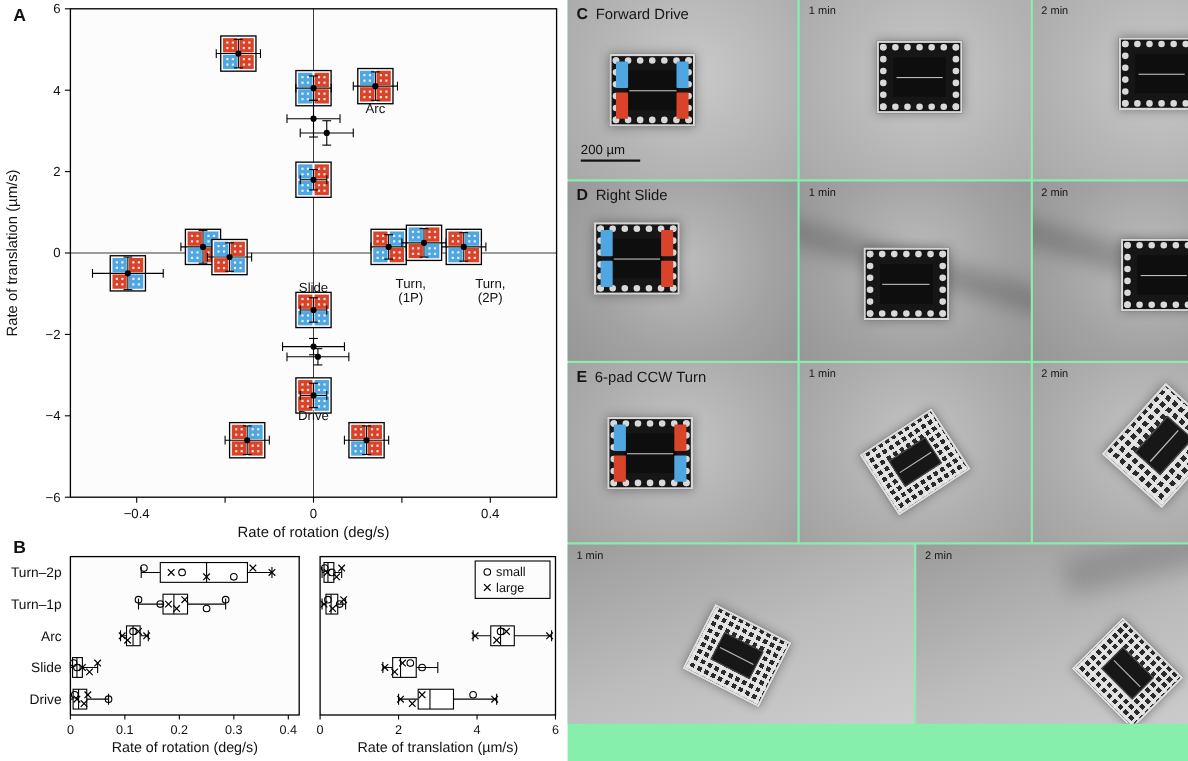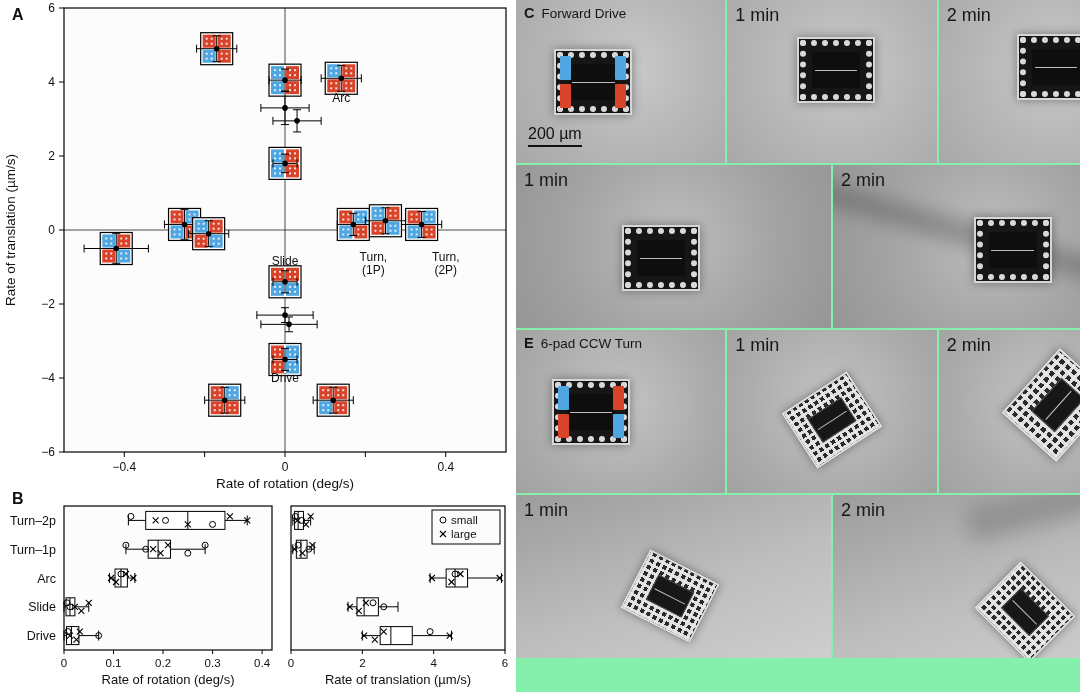--- a/index.html
+++ b/index.html
@@ -23,35 +23,35 @@
   .mrow:nth-child(4) .frame{background:linear-gradient(160deg,#9c9c9c,#bdbdbd 55%,#cecece)}
   .mrow:nth-child(2) .frame:nth-child(2)::before,
   .mrow:nth-child(2) .frame:nth-child(3)::before{content:"";position:absolute;left:-20%;top:42%;width:150%;height:24px;
          background:rgba(55,55,55,.32);filter:blur(9px);transform:rotate(16deg)}
   .mrow:nth-child(4) .frame:nth-child(2)::before,
   .mrow:nth-child(4) .frame:nth-child(3)::before{content:"";position:absolute;right:-12%;top:-8%;width:70%;height:34px;
          background:rgba(60,60,60,.25);filter:blur(10px);transform:rotate(-14deg)}
 
   .frame-head{position:absolute;left:8px;top:5px;z-index:4;font-size:13.5px;color:#161616}
   .frame-head .letter{font-weight:bold;font-size:14.5px;margin-right:7px}
-  .time{position:absolute;left:8px;top:5px;font-size:18px;z-index:4;color:#161616}
+  .time{position:absolute;left:8px;top:5px;font-size:10px;z-index:4;color:#161616}
 
   .chip{position:absolute;width:78px;height:66px;box-shadow:0 0 9px rgba(35,35,35,.45);z-index:2}
   .chip.solid{background:#161616;border:2px solid #d6d6d6}
   .chip.solid .cells{position:absolute;inset:1px;border:6px dotted #d9d9d9}
   .chip .core{position:absolute;inset:13px;background:#0e0e0e}
   .chip .core::after{content:"";position:absolute;left:6%;right:6%;top:50%;height:1px;background:#bdbdbd}
   .chip.grid{background-color:#2a2a2a;border:2px solid #e0e0e0;
     background-image:repeating-linear-gradient(0deg,rgba(232,232,232,.95) 0 3px,transparent 3px 7px),
                      repeating-linear-gradient(90deg,rgba(232,232,232,.95) 0 3px,transparent 3px 7px)}
   .chip.grid .core{inset:17px;background:#171717;border:1px solid #4a4a4a}
   .pad{position:absolute;width:11px;height:24px;z-index:3;border-radius:1px}
   .pad.tl{left:4px;top:5px}.pad.bl{left:4px;bottom:5px}.pad.tr{right:4px;top:5px}.pad.br{right:4px;bottom:5px}
 
-  .scalebar{position:absolute;left:12px;bottom:16px;z-index:4;font-size:16px;color:#111}
+  .scalebar{position:absolute;left:12px;bottom:16px;z-index:4;font-size:12px;color:#111}
   .scalebar span{display:inline-block;border-bottom:2px solid #111;padding-bottom:2px;min-width:54px}
 
   .polarity{position:absolute;left:0;bottom:0;width:100%;height:30px;background:#fff;
             display:flex;align-items:center;gap:10px;font-size:13.5px;padding-left:4px}
   .swatch{display:inline-block;width:15px;height:15px}
 </style>
 </head>
 <body>
 
 <div class="figure">
@@ -797,20 +797,33 @@
         <span class="time">2 min</span>
       <div class="chip solid" style="left: 56%; top: 41%; transform: translate(-50%, -50%) rotate(0deg) scale(1);">
             <div class="cells"></div>
             <div class="core"></div>
           </div>
         </div>
     </div>
 
     <div class="mrow">
       <div class="frame">
+        <div class="frame-head">
+          <span class="letter">D</span><span class="title">Right Slide</span>
+        </div>
+      <div class="chip solid" style="left: 30%; top: 43%; transform: translate(-50%, -50%) rotate(0deg) scale(1);">
+            <div class="cells"></div>
+            <div class="core"></div>
+            <div class="pad tl" style="background: rgb(79, 166, 224);"></div>
+            <div class="pad bl" style="background: rgb(79, 166, 224);"></div>
+            <div class="pad tr" style="background: rgb(216, 67, 42);"></div>
+            <div class="pad br" style="background: rgb(216, 67, 42);"></div>
+          </div>
+        </div>
+      <div class="frame">
         <span class="time">1 min</span>
       <div class="chip solid" style="left: 46%; top: 57%; transform: translate(-50%, -50%) rotate(0deg) scale(1);">
             <div class="cells"></div>
             <div class="core"></div>
           </div>
         </div>
       <div class="frame">
         <span class="time">2 min</span>
       <div class="chip solid" style="left: 57%; top: 52%; transform: translate(-50%, -50%) rotate(0deg) scale(1);">
             <div class="cells"></div>

